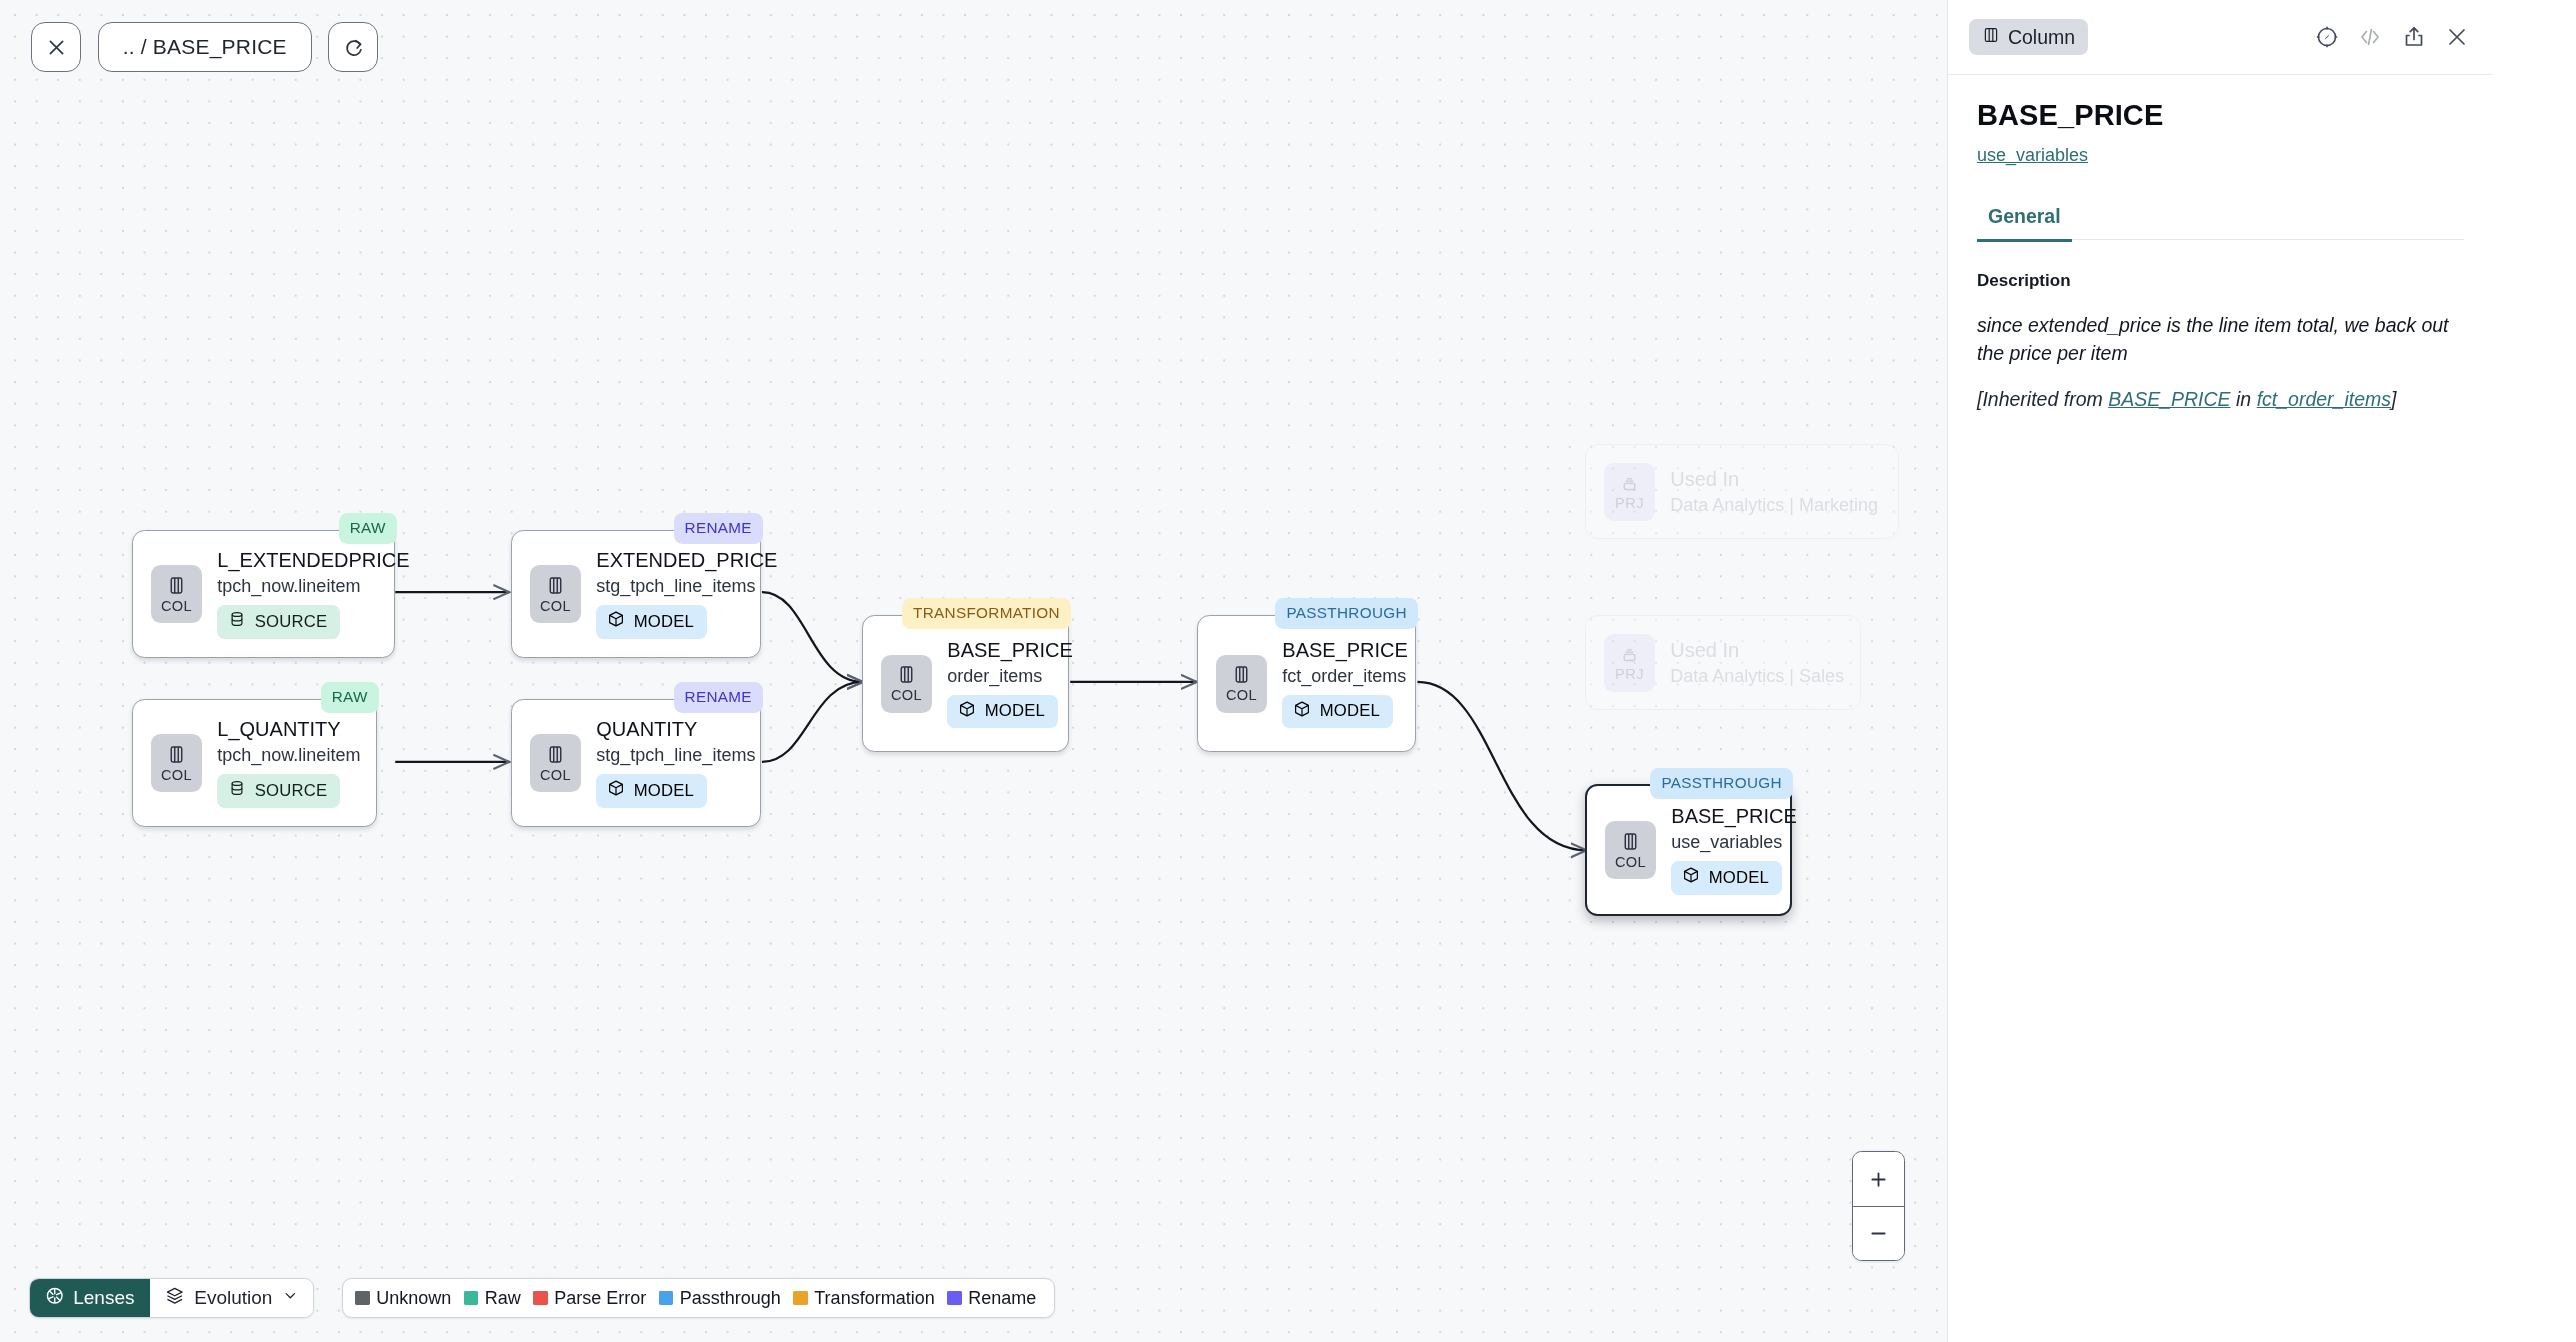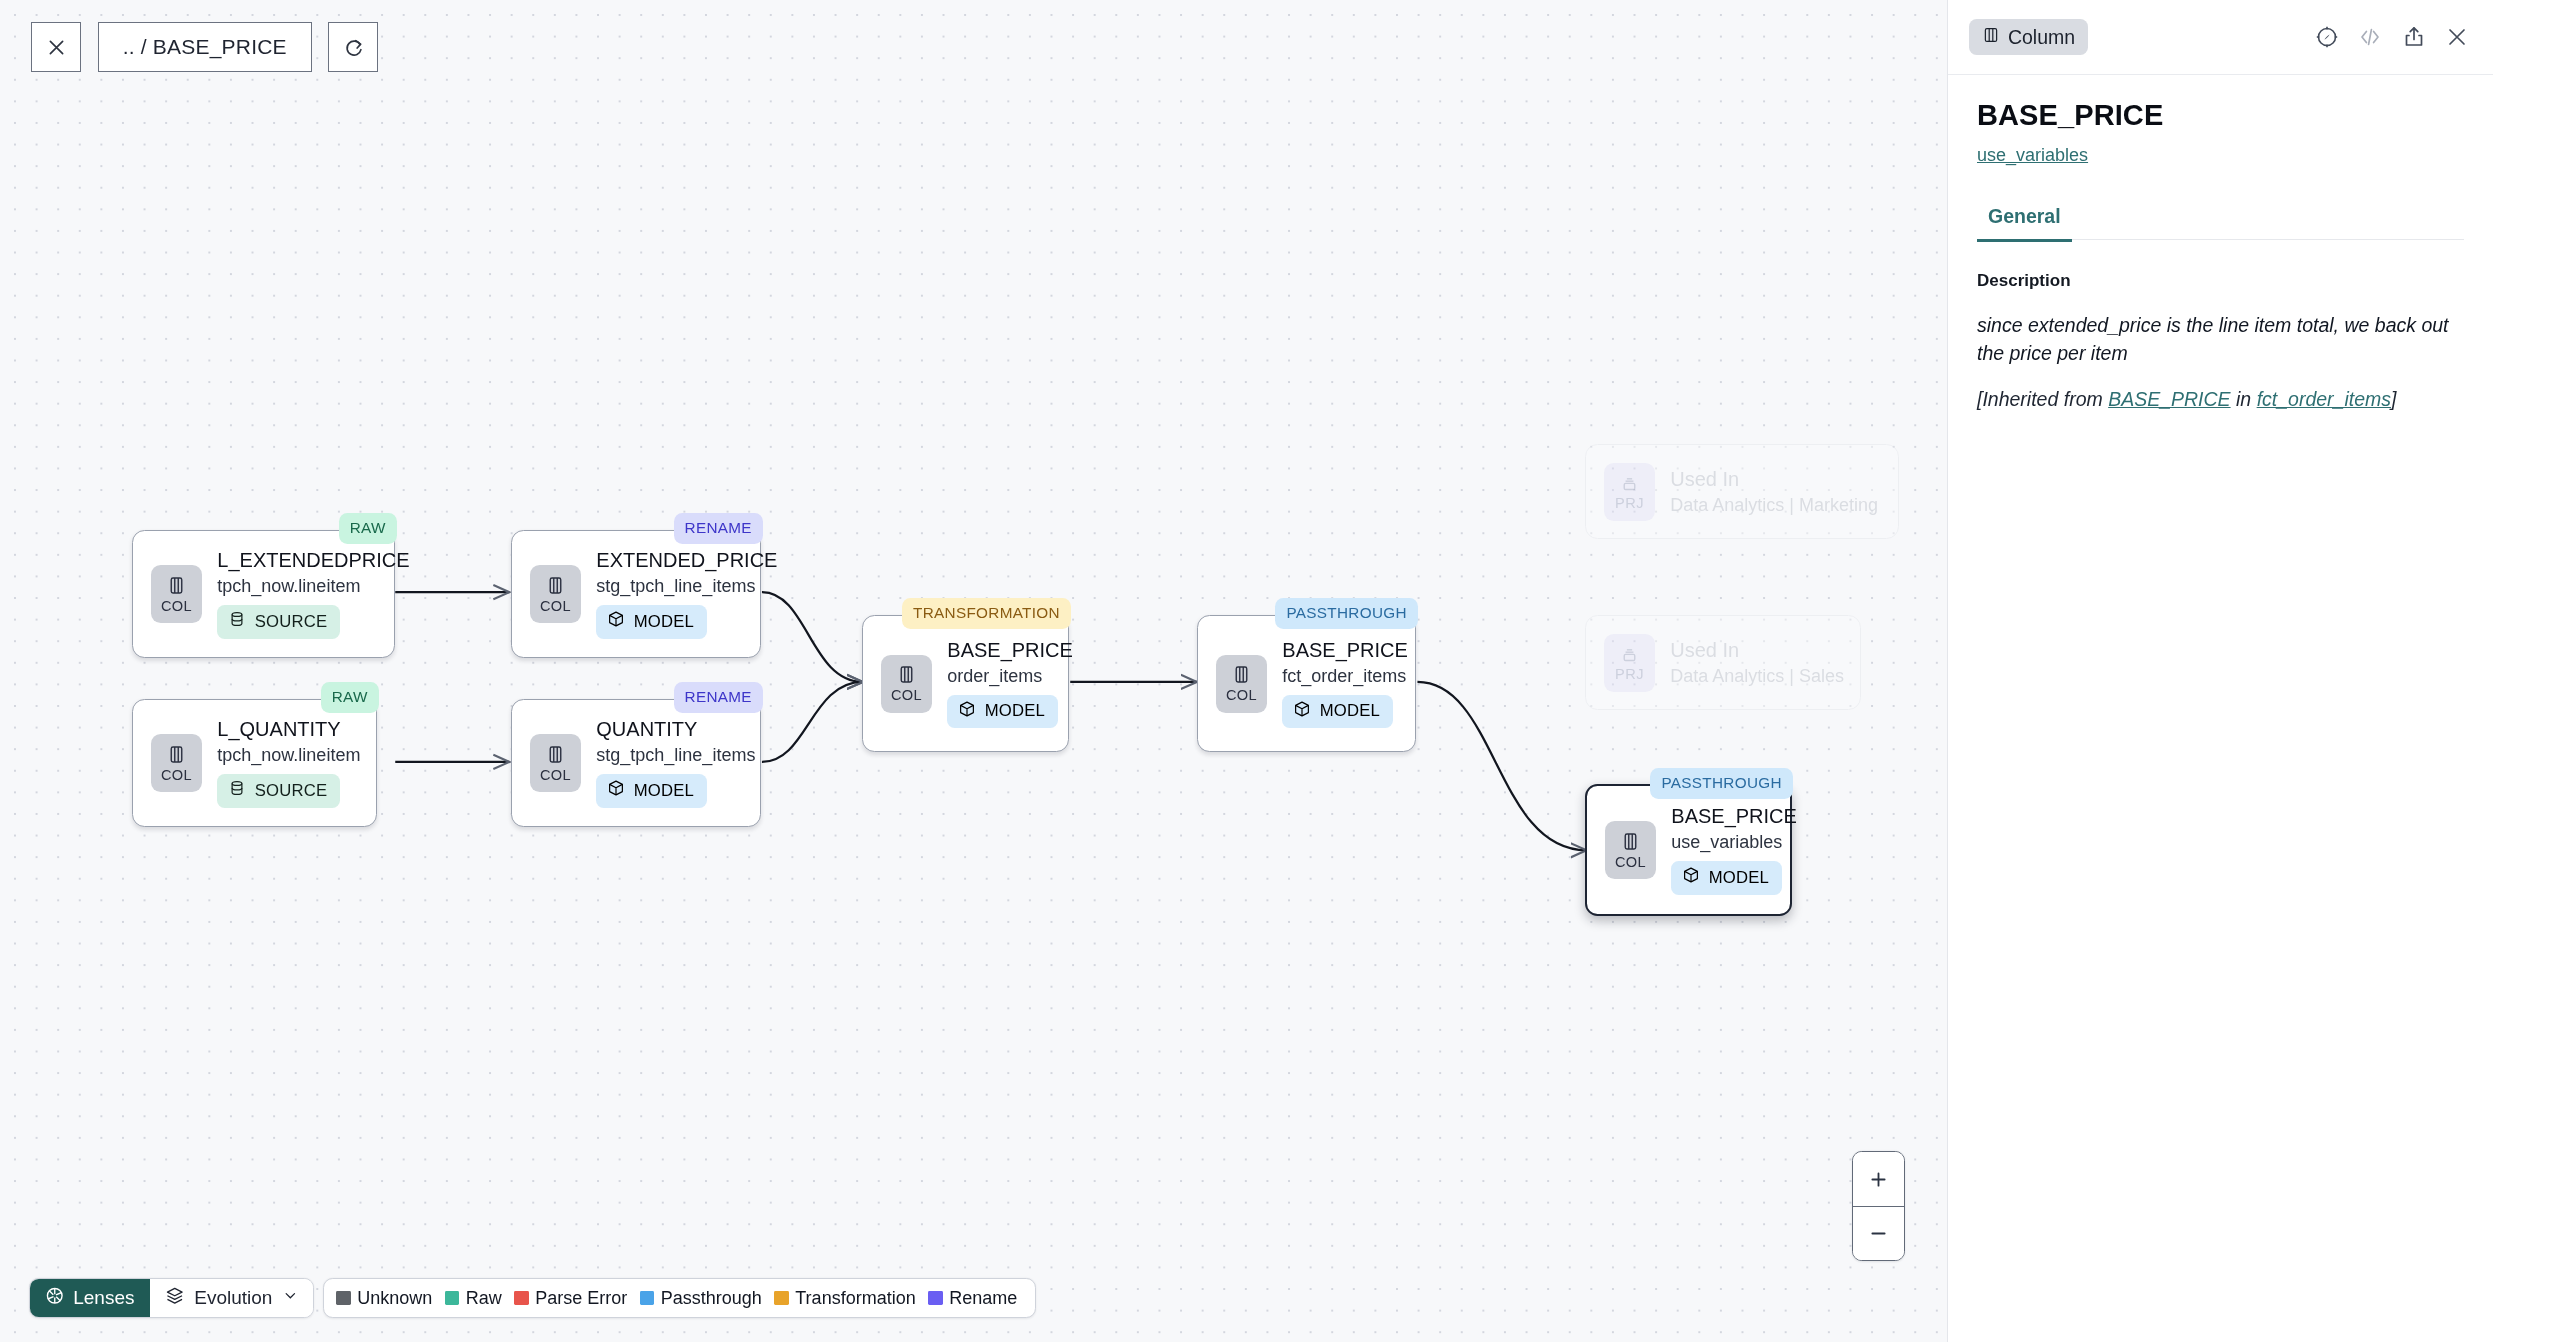--- a/index.html
+++ b/index.html
@@ -19,21 +19,21 @@
     background-image: radial-gradient(circle, #d3d6de 1.1px, transparent 1.2px);
     background-size: 21.6px 21.6px;
     background-position: 4.2px 4.2px;
     overflow: hidden;
     flex: 0 0 auto;
   }
 
   
   .tl-bar { position: absolute; top: 22px; left: 31px; display: flex; align-items: center; gap: 16.7px; }
   .tl-btn {
-    background: #ffffff; border: 1.1px solid #6b7280; border-radius: 0;
+    background: #ffffff; border: 1.1px solid #6b7280; border-radius: 14px;
     height: 50px; display: flex; align-items: center; justify-content: center;
     color: #2e3440; cursor: pointer;
   }
   .tl-btn.square { width: 50px; }
   .tl-btn.crumb { padding: 0 24px; font-size: 21px; letter-spacing: 0.2px; color: #1f2430; }
   .tl-btn svg { display: block; }
 
   
   .node {
     position: absolute;
@@ -90,21 +90,21 @@
     font-size: 16.7px; letter-spacing: 0.2px;
   }
   .mat-SOURCE { background: #d6f0e6; color: #13201c; }
   .mat-MODEL { background: #d6ebfb; color: #000000; }
 
   
   #edges { position: absolute; inset: 0; width: 1947px; height: 1343px; pointer-events: none; z-index: 1; }
   .node, .badge-top { z-index: 2; }
 
   
-  .bottom-bar { position: absolute; left: 29px; bottom: 25px; display: flex; align-items: center; gap: 9px; z-index: 5; }
+  .bottom-bar { position: absolute; left: 29px; bottom: 25px; display: flex; align-items: center; gap: 28px; z-index: 5; }
   .pill-group {
     display: flex; align-items: stretch;
     border: 1px solid #cfd3db; border-radius: 9.7px; overflow: hidden;
     background: #ffffff; box-shadow: 0 0.7px 2.1px rgba(20,25,40,.08); height: 40px;
   }
   .pill-lenses {
     background: #1f5a55; color: #ffffff;
     display: flex; align-items: center; gap: 8.4px; padding: 0 15.3px;
     font-size: 19px; cursor: pointer;
   }

